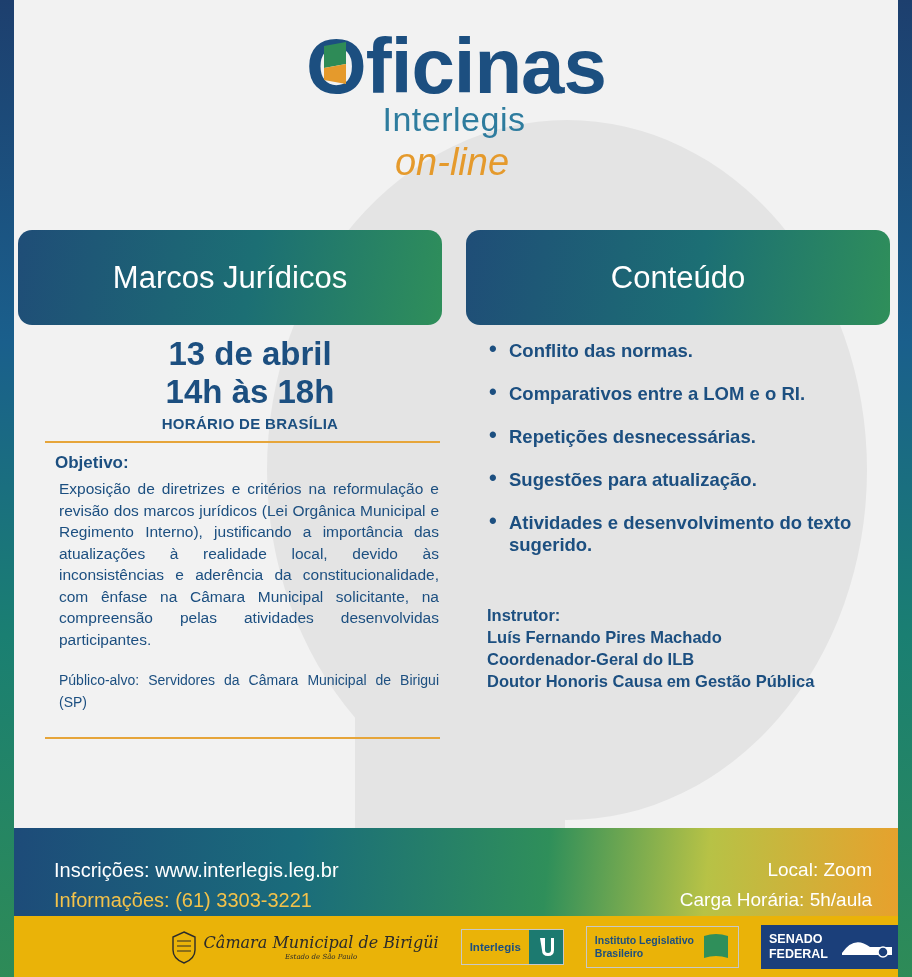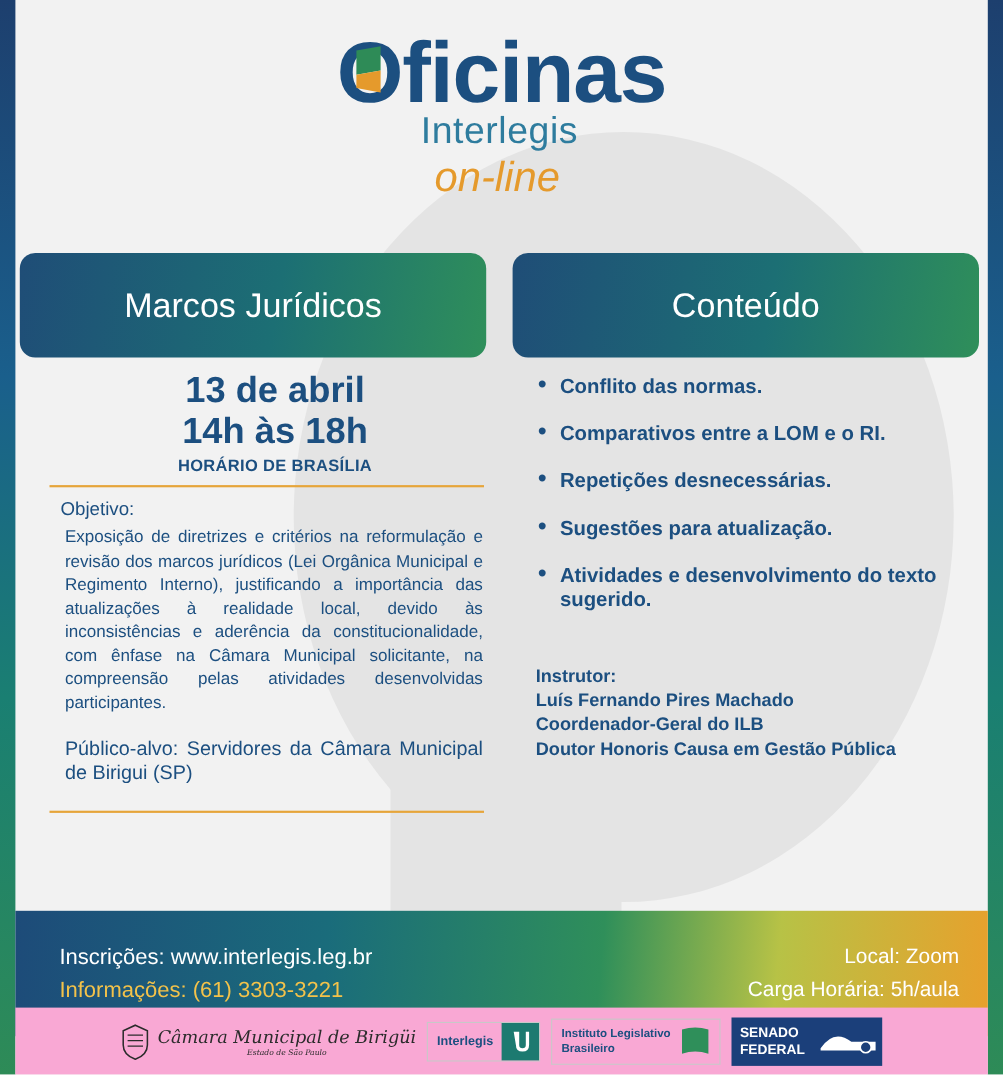--- a/index.html
+++ b/index.html
@@ -136,35 +136,35 @@
   }
   .hr-orange {
     height: 2px;
     background: #e6a53a;
     margin: 9px 0 10px 0;
     width: 395px;
   }
   .objective-title {
     color: #1c4f80;
     font-size: 17px;
-    font-weight: normal;
+    font-weight: bold;
     margin-bottom: 5px;
     padding-left: 10px;
   }
   .objective-body {
     color: #1c4f80;
     font-size: 15.5px;
     line-height: 21.5px;
     text-align: justify;
     padding-left: 14px;
     padding-right: 6px;
   }
   .audience {
     color: #1c4f80;
-    font-size: 18px;
+    font-size: 14px;
     line-height: 21.5px;
     text-align: justify;
     padding-left: 14px;
     padding-right: 6px;
     margin-top: 20px;
   }
   .hr-orange-bottom {
     height: 2px;
     background: #e6a53a;
     margin-top: 24px;
@@ -220,26 +220,26 @@
   .footer-line2 { color: #f3c24a; font-size: 20px; }
   .footer-right { text-align: right; line-height: 30px; }
   .footer-right div { color: #ffffff; font-size: 19px; }
 
   
   .logos {
     position: absolute;
     left: 14px; right: 14px;
     top: 916px;
     height: 61px;
-    background: #f9a8d4;
+    background: #eab308;
     z-index: 3;
     display: flex;
     align-items: center;
-    justify-content: center;
-    gap: 10px;
+    justify-content: flex-end;
+    gap: 22px;
   }
   .logo-box { display: flex; align-items: center; }
   .camara-logo { display: flex; align-items: center; gap: 7px; }
   .camara-text { text-align: center; color: #2b2b2b; }
   .camara-name {
     font-family: "DejaVu Serif", serif;
     font-size: 16px;
     font-style: italic;
   }
   .camara-sub {

